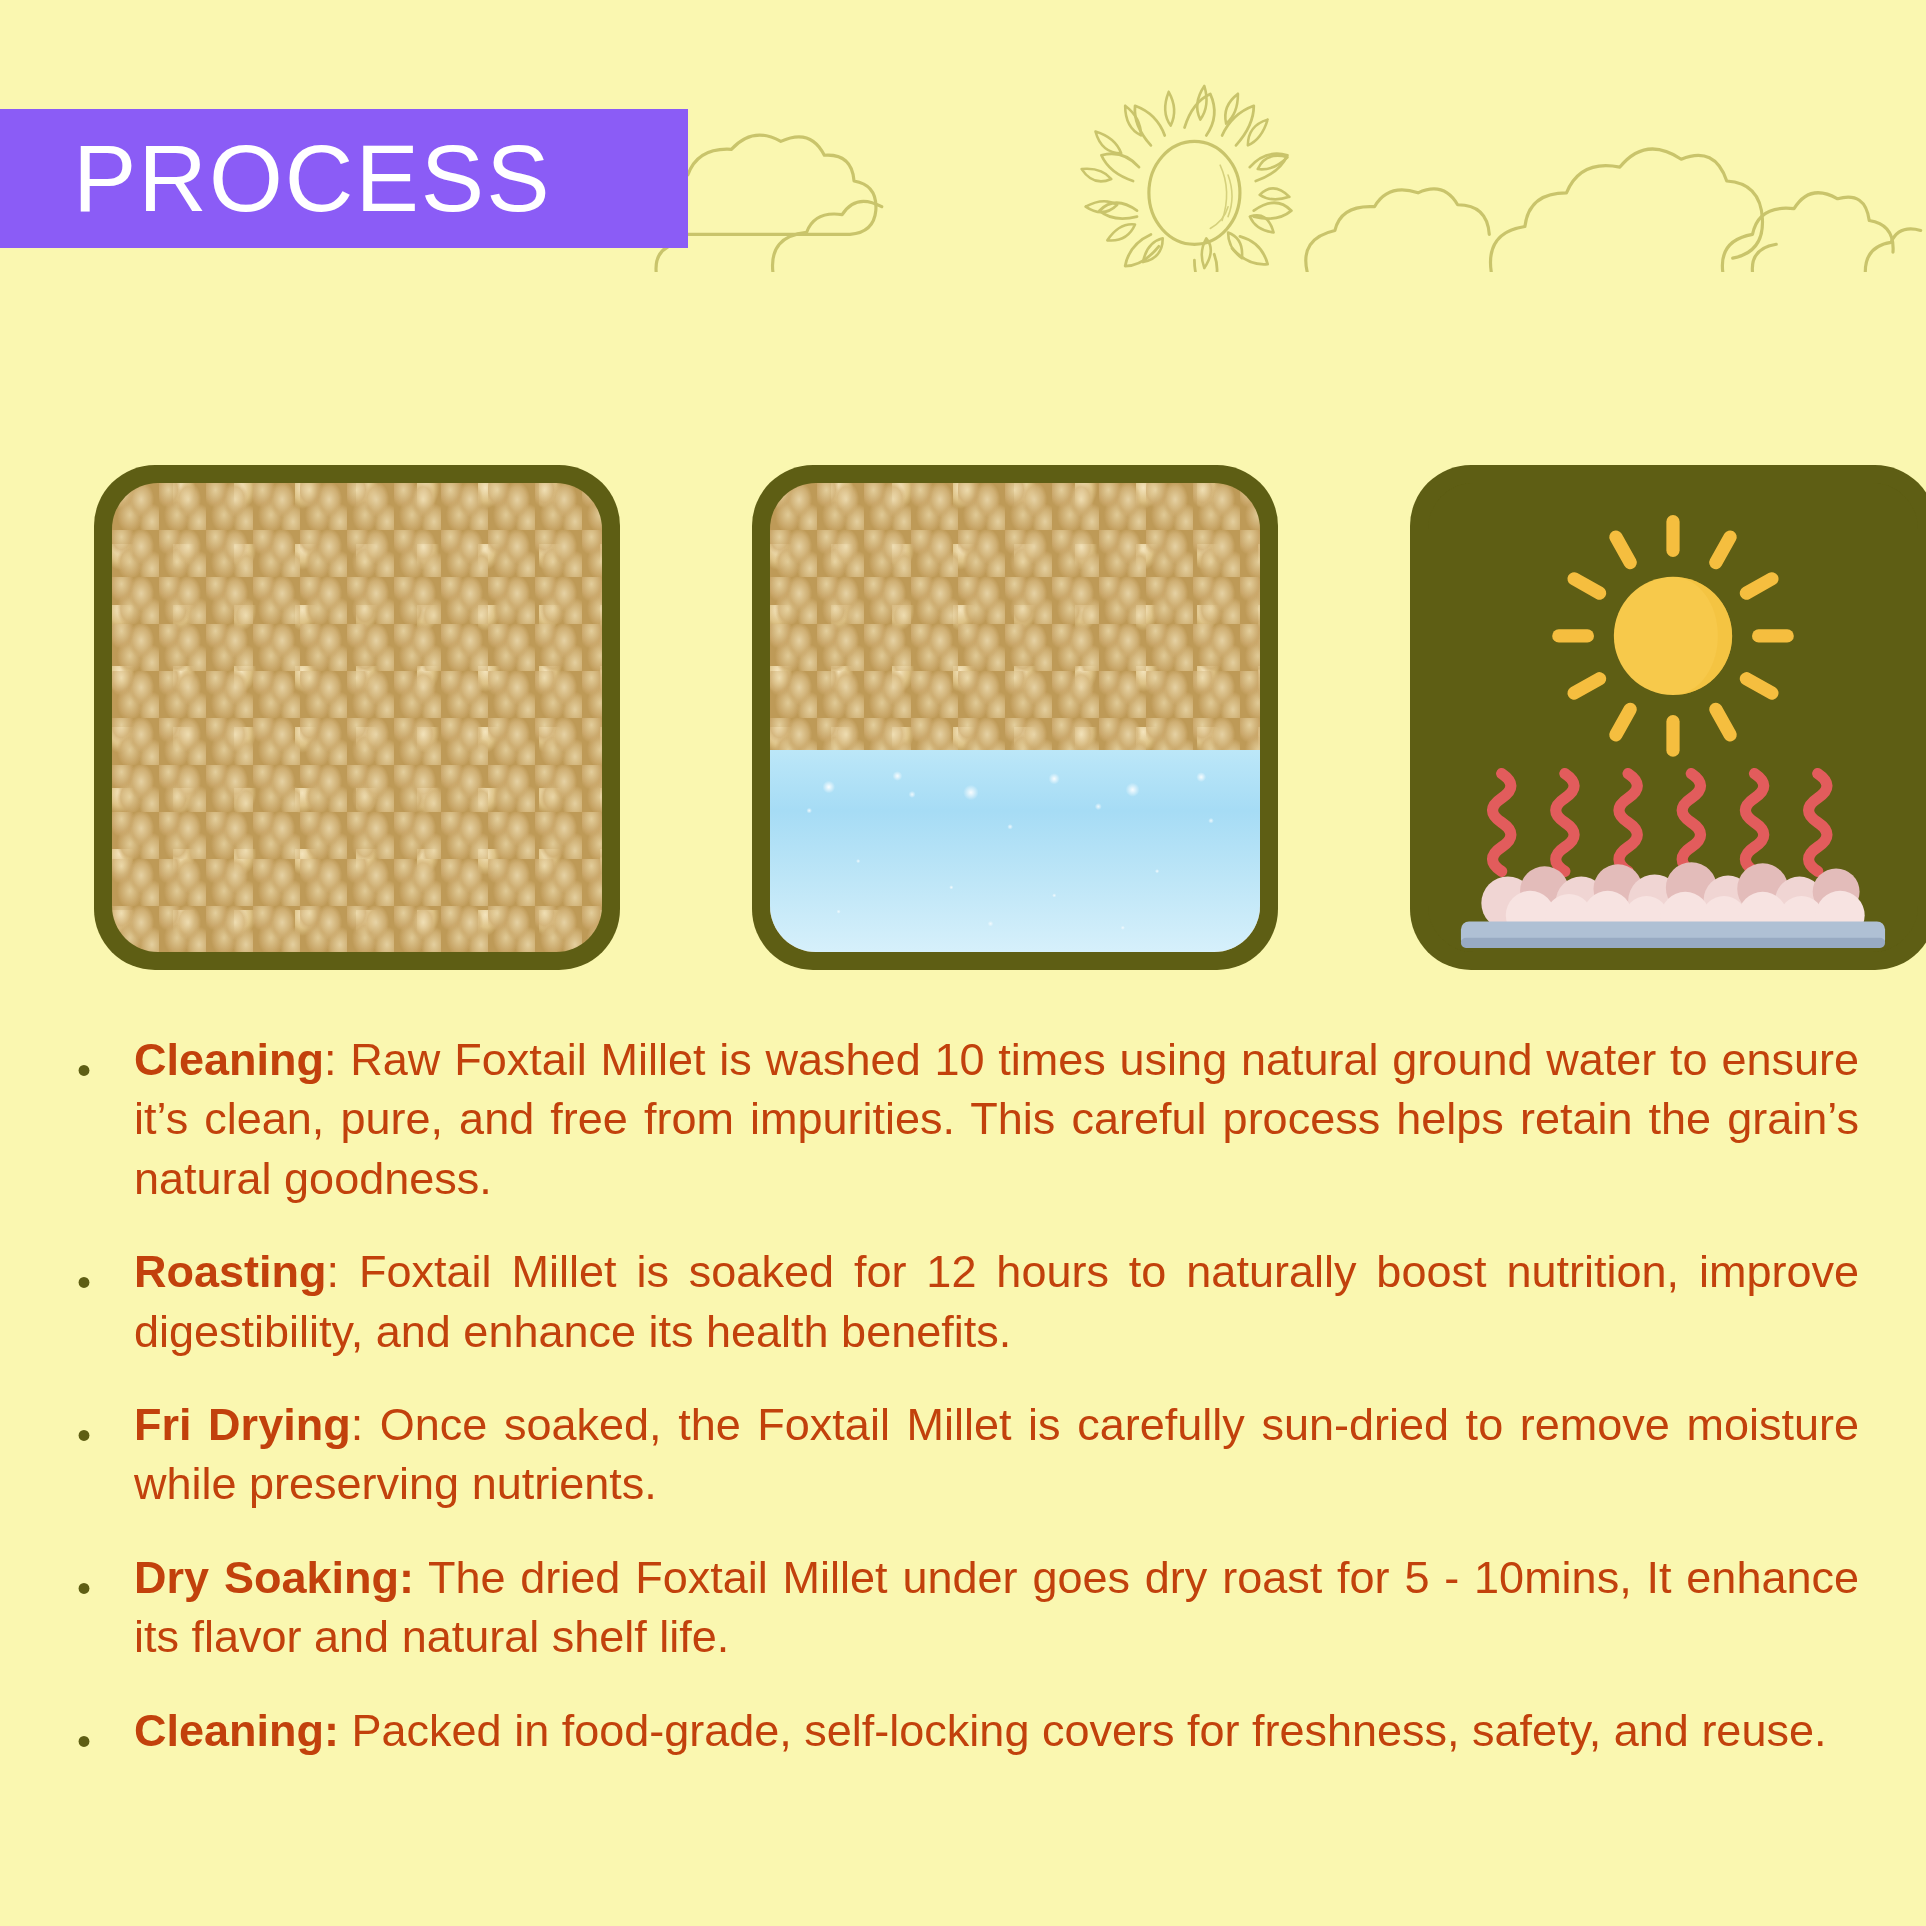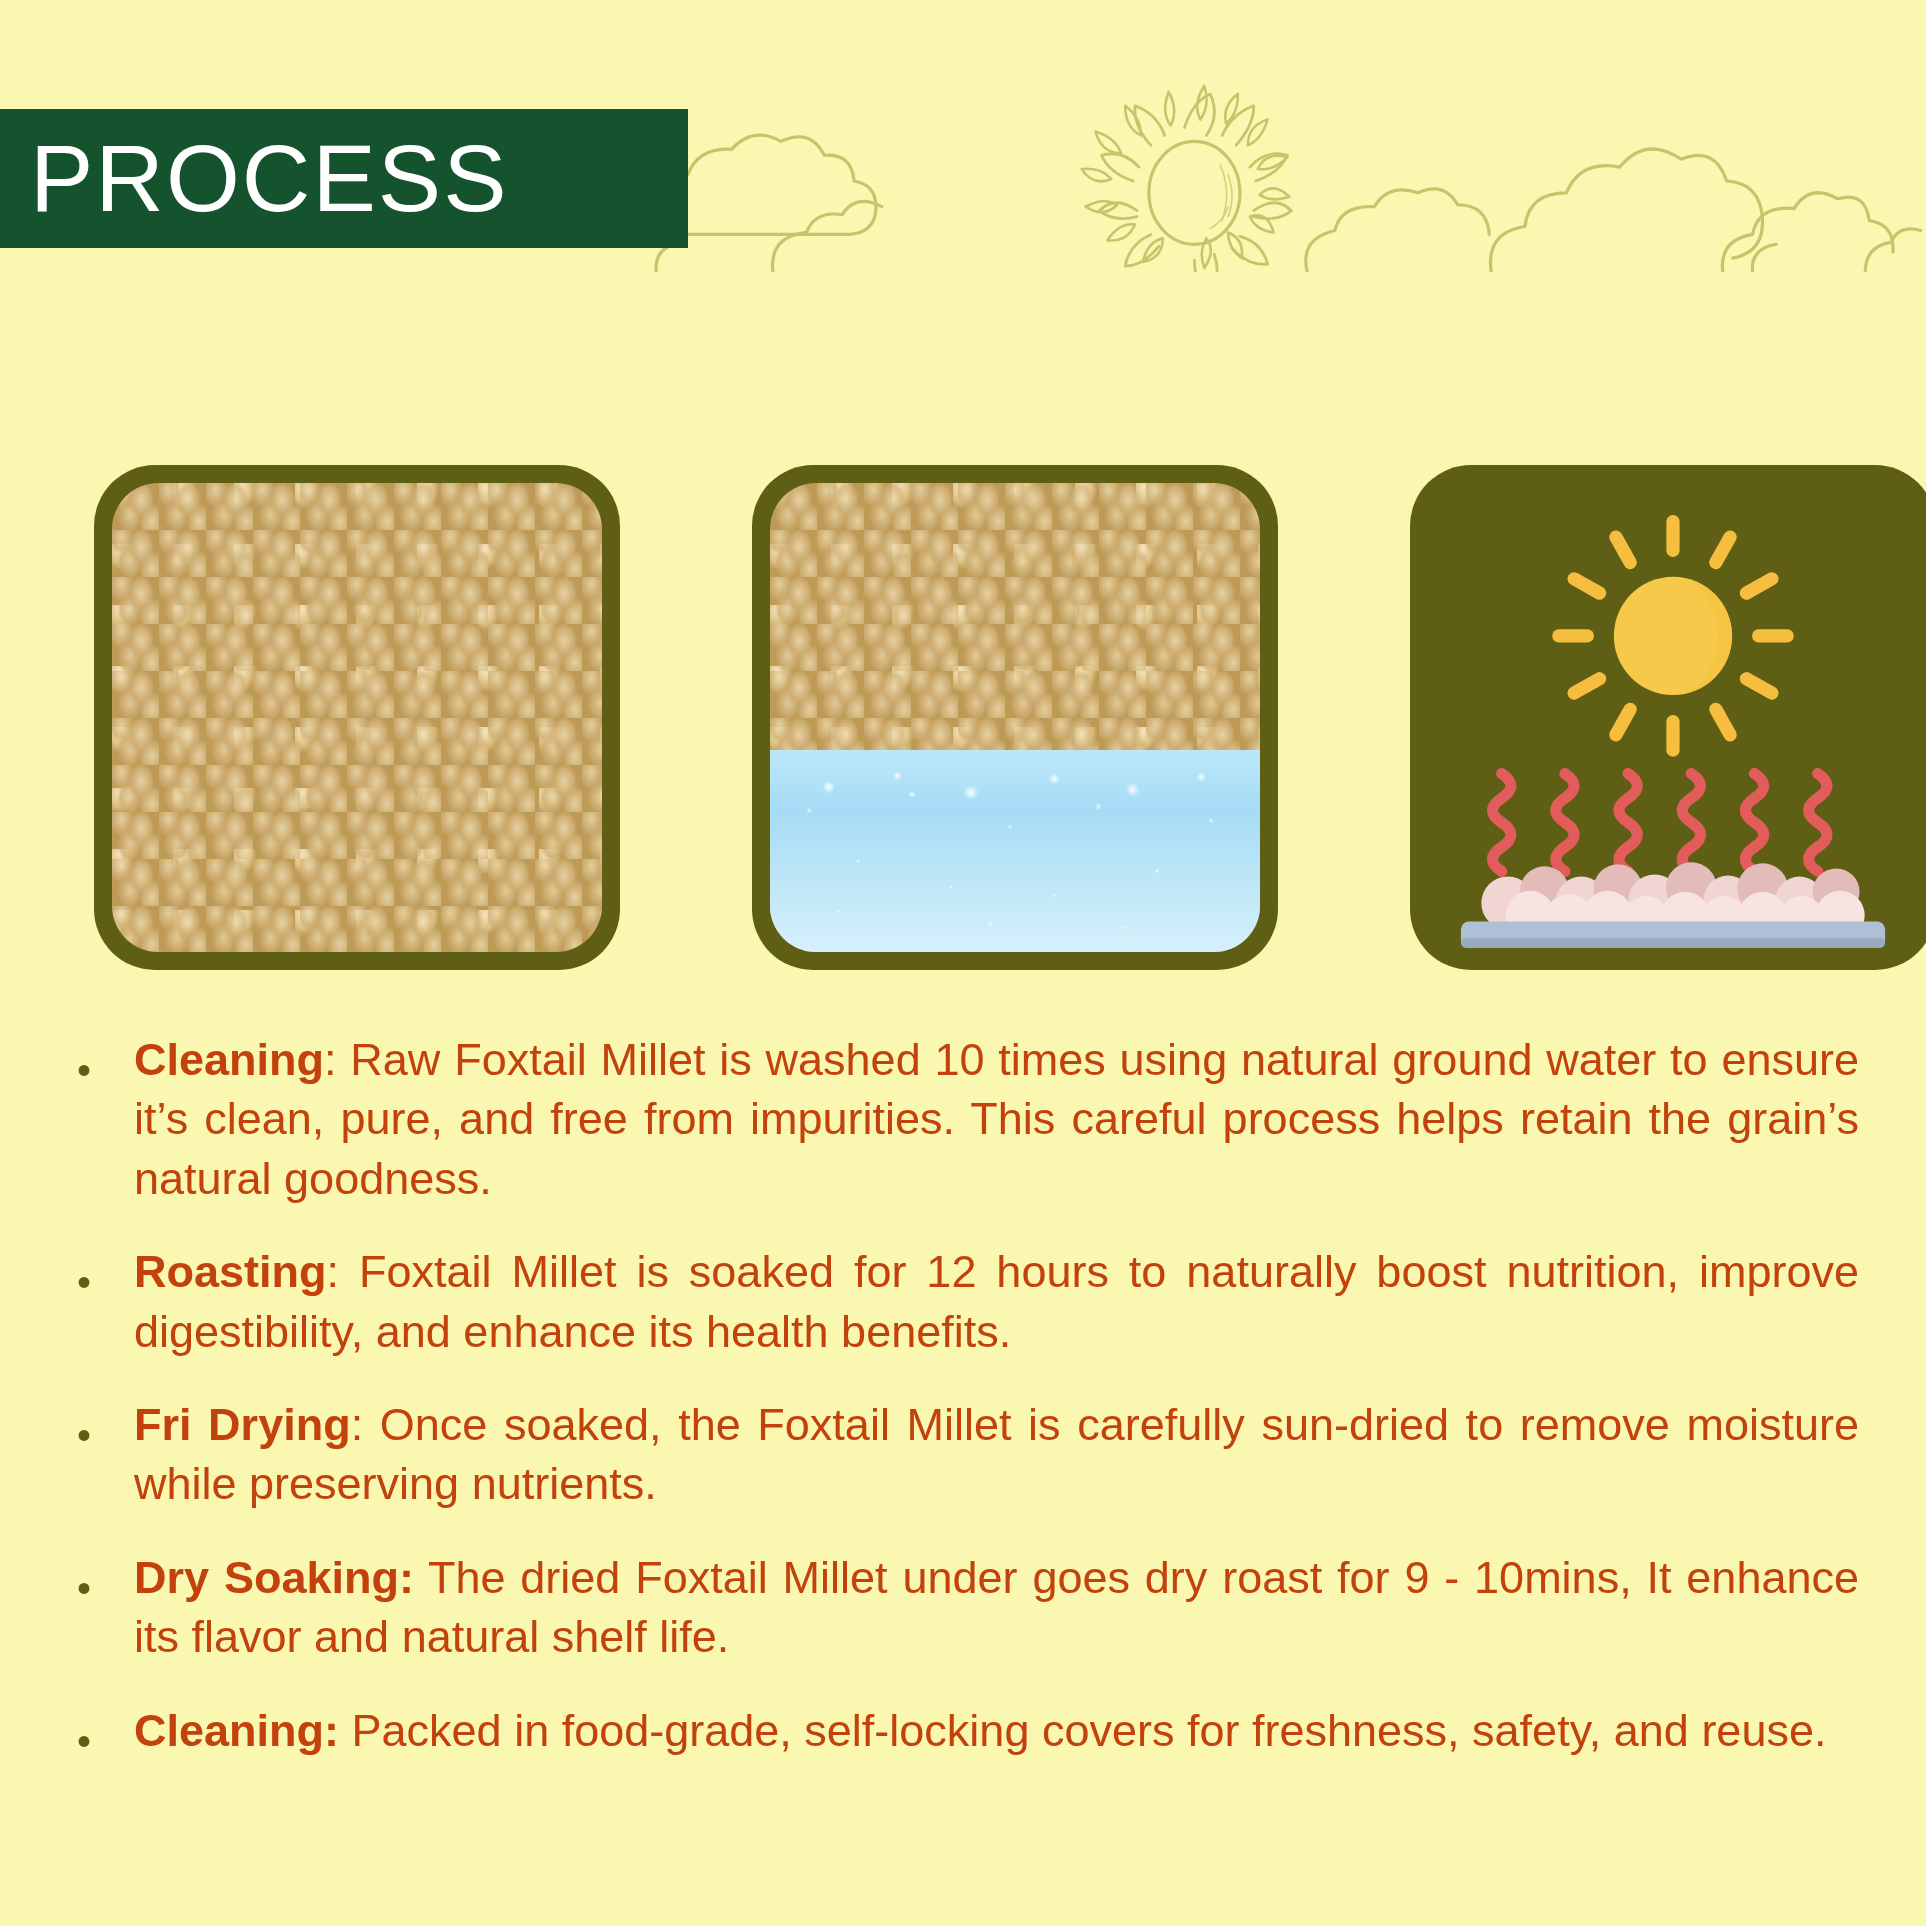--- a/index.html
+++ b/index.html
@@ -35,24 +35,24 @@
     height: 188px;
     pointer-events: none;
   }
 
   .title-banner {
     position: absolute;
     top: 109px;
     left: 0;
     width: 688px;
     height: 139px;
-    background: #14532d;
+    background: #8b5cf6;
     display: flex;
     align-items: center;
-    padding-left: 30px;
+    padding-left: 73px;
   }
 
   .title-text {
     color: #FFFFFF;
     font-size: 95px;
     font-weight: 400;
     letter-spacing: 2px;
     line-height: 1;
     font-family: "Liberation Sans", sans-serif;
   }
@@ -403,21 +403,21 @@
       <p class="bullet-text"><span class="lead">Roasting</span><span>: </span><span>Foxtail Millet is soaked for 12 hours to naturally boost nutrition, improve digestibility, and enhance its health benefits.</span></p>
     </div>
 
     <div class="bullet-row">
       <span class="bullet-dot">•</span>
       <p class="bullet-text"><span class="lead">Fri Drying</span><span>: </span><span>Once soaked, the Foxtail Millet is carefully sun-dried to remove moisture while preserving nutrients.</span></p>
     </div>
 
     <div class="bullet-row">
       <span class="bullet-dot">•</span>
-      <p class="bullet-text"><span class="lead">Dry Soaking:</span><span> </span><span>The dried Foxtail Millet under goes dry roast for 9 - 10mins, It enhance its flavor and natural shelf life.</span></p>
+      <p class="bullet-text"><span class="lead">Dry Soaking:</span><span> </span><span>The dried Foxtail Millet under goes dry roast for 5 - 10mins, It enhance its flavor and natural shelf life.</span></p>
     </div>
 
     <div class="bullet-row">
       <span class="bullet-dot">•</span>
       <p class="bullet-text"><span class="lead">Cleaning:</span><span> </span><span>Packed in food-grade, self-locking covers for freshness, safety, and reuse.</span></p>
     </div>
 
   </div>
 </div>
 

